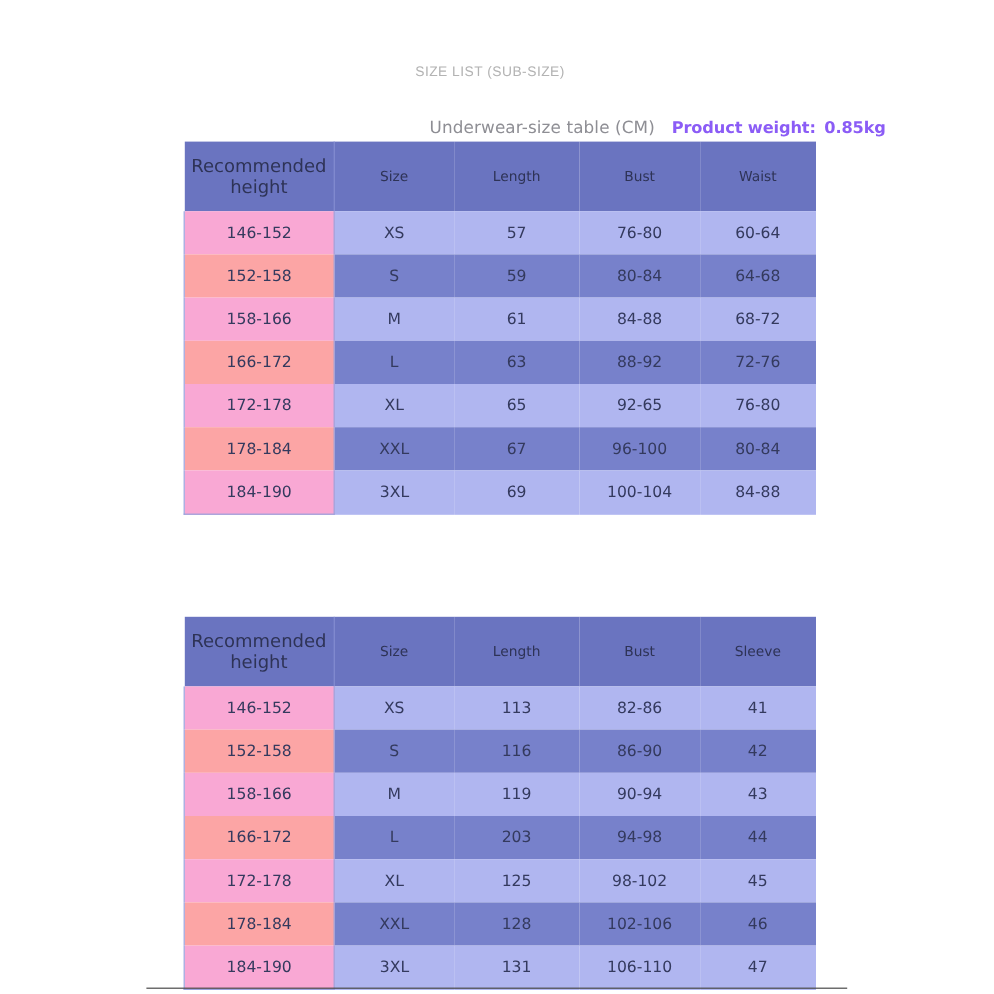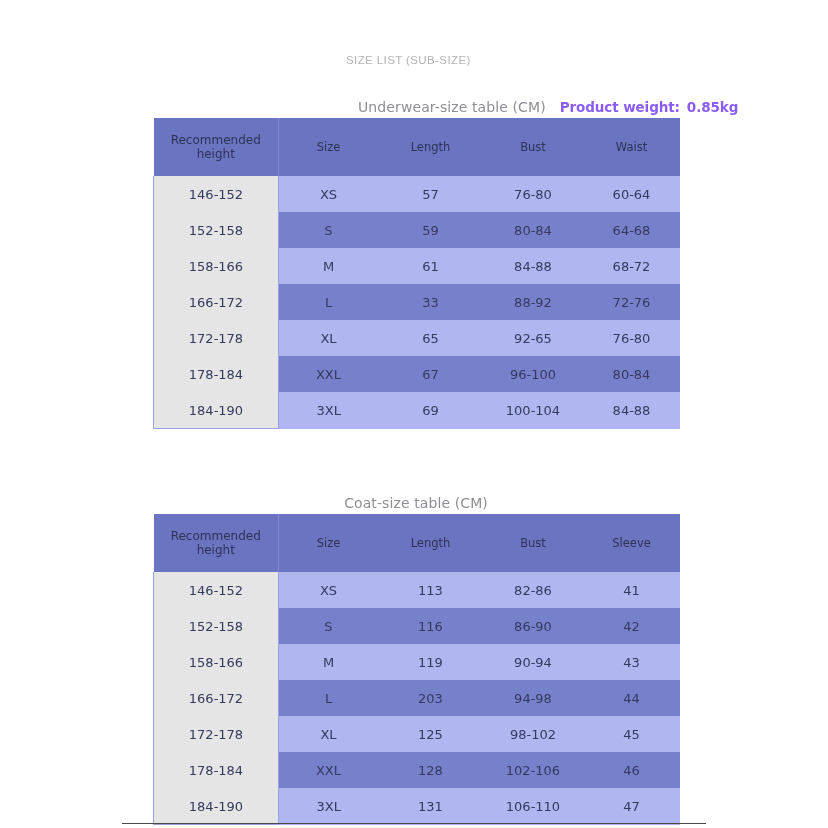--- a/index.html
+++ b/index.html
@@ -89,40 +89,40 @@
     font-weight: normal;
   }
 
   .size-table thead th {
     height: 58px;
     background: #6a74c0;
     font-size: 11.5px;
     color: #2e3356;
   }
   .size-table thead th.col-first {
-    font-size: 12px;
+    font-size: 15px;
     border-right: 1px solid #8089cf;
   }
 
   .size-table tbody td {
     height: 36px;
     font-size: 13px;
   }
   .size-table tbody tr.row-light td { background: #b0b6f0; }
   .size-table tbody tr.row-dark  td { background: #7781cb; }
 
   .size-table tbody td.col-first {
     border-left: 1px solid #9aa1dd;
     border-right: 1px solid #9aa1dd;
   }
   .size-table tbody tr:last-child td.col-first {
     border-bottom: 1px solid #9aa1dd;
   }
-  .size-table tbody tr.row-light td.col-first { background: #e5e5e5; margin-left: 35px; }
-  .size-table tbody tr.row-dark  td.col-first { background: #e5e5e5; }
+  .size-table tbody tr.row-light td.col-first { background: #f9a8d4; margin-left: 35px; }
+  .size-table tbody tr.row-dark  td.col-first { background: #fca5a5; }
 
   
   .bottom-divider {
     position: absolute;
     left: 122px;
     top: 823px;
     width: 584px;
     height: 1px;
     background: #4a4a4a;
   }
@@ -176,21 +176,21 @@
       <tr class="row-light">
         <td class="col-first">158-166</td>
         <td>M</td>
         <td>61</td>
         <td>84-88</td>
         <td>68-72</td>
       </tr>
       <tr class="row-dark">
         <td class="col-first">166-172</td>
         <td>L</td>
-        <td>33</td>
+        <td>63</td>
         <td>88-92</td>
         <td>72-76</td>
       </tr>
       <tr class="row-light">
         <td class="col-first">172-178</td>
         <td>XL</td>
         <td>65</td>
         <td>92-65</td>
         <td>76-80</td>
       </tr>
@@ -204,23 +204,20 @@
       <tr class="row-light">
         <td class="col-first">184-190</td>
         <td>3XL</td>
         <td>69</td>
         <td>100-104</td>
         <td>84-88</td>
       </tr>
     </tbody>
   </table>
 
-  <div class="title-row t2">
-    <span class="table-title">Coat-size table (CM)</span>
-  </div>
 
   <table class="size-table tbl2">
     <colgroup>
       <col class="c-height">
         <col class="c-b">
         <col class="c-c">
         <col class="c-d">
         <col class="c-e">
     </colgroup>
     <thead>

